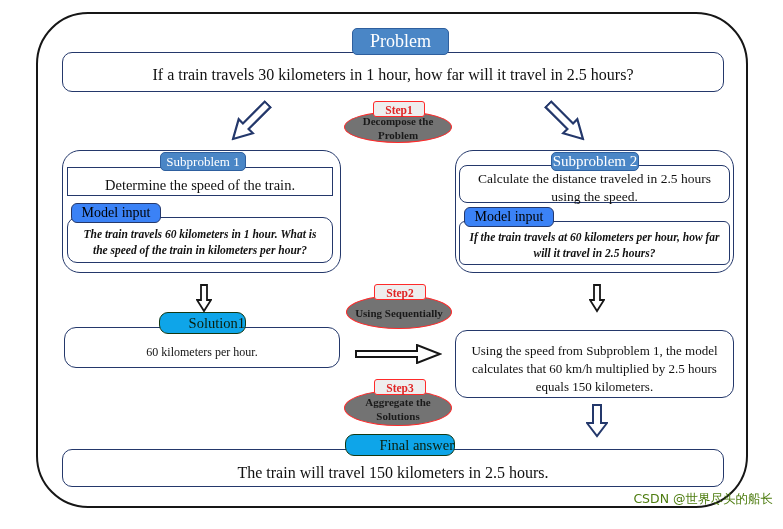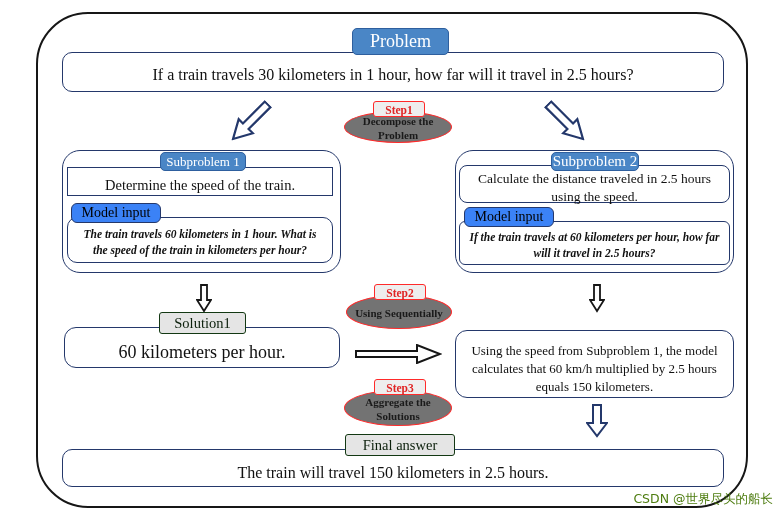--- a/index.html
+++ b/index.html
@@ -18,21 +18,21 @@
     box-sizing:border-box;z-index:2;
   }
   .container-box{z-index:1;border-radius:18px;}
   
   .tag{
     position:absolute;display:flex;align-items:center;justify-content:center;
     box-sizing:border-box;z-index:4;text-align:center;white-space:nowrap;
   }
   .tag-blue{background:#4a86c6;border:1.6px solid #2e5f9e;border-radius:5px;color:#ffffff;}
   .tag-cyan{background:#3b82f6;border:1.6px solid #24386b;border-radius:6px;color:#000;}
-  .tag-green{background:#e5e5e5;border:1.6px solid #133813;border-radius:3px;color:#0b1f0b;}
+  .tag-green{background:#0ea5e9;border:1.6px solid #133813;border-radius:9px;color:#0b1f0b;justify-content:flex-end;}
   .tag-step{background:#eeeeee;border:1.5px solid #ff2a2a;border-radius:3px;color:#e02424;font-weight:bold;align-items:flex-end;}
   .oval{
     position:absolute;background:#737373;border:1.7px solid #ff2a2a;border-radius:50%;
     display:flex;align-items:center;justify-content:center;text-align:center;
     font-weight:bold;color:#1a1a1a;z-index:3;box-sizing:border-box;
   }
   .arrow{position:absolute;line-height:0;z-index:2;}
   .italic-note{font-style:italic;font-weight:bold;}
   .watermark{
     position:absolute;right:10px;bottom:7px;color:#4d7c0f;font-size:12.5px;
@@ -113,21 +113,21 @@
   <div class="oval" style="left:346px;top:295px;width:106px;height:34px;font-size:11px;line-height:1.25;padding-top:4px;">
     <span>Using Sequentially</span>
   </div>
   <div class="tag tag-step" style="left:374px;top:284px;width:52px;height:16px;font-size:11.5px;">
     <span>Step2</span>
   </div>
 
   <div class="tag tag-green" style="left:159px;top:312px;width:87px;height:22px;font-size:14.5px;">
     <span>Solution1</span>
   </div>
-  <div class="box" style="left:64px;top:327px;width:276px;height:41px;border-radius:12px;font-size:18px;padding-top:10px;">
+  <div class="box" style="left:64px;top:327px;width:276px;height:41px;border-radius:12px;font-size:12px;padding-top:10px;">
     <span>60 kilometers per hour.</span>
   </div>
 
   <div class="arrow" style="left:355px;top:344px;">
     <svg width="87" height="20" viewBox="0 0 87 20">
       <polygon points="1,7 62,7 62,1 85,10 62,19 62,13 1,13" fill="#ffffff" stroke="#161616" stroke-width="2"></polygon>
     </svg>
   </div>
 
   <div class="box" style="left:455px;top:330px;width:279px;height:68px;border-radius:12px;font-size:13px;line-height:1.4;padding:12px 6px 2px 6px;">

